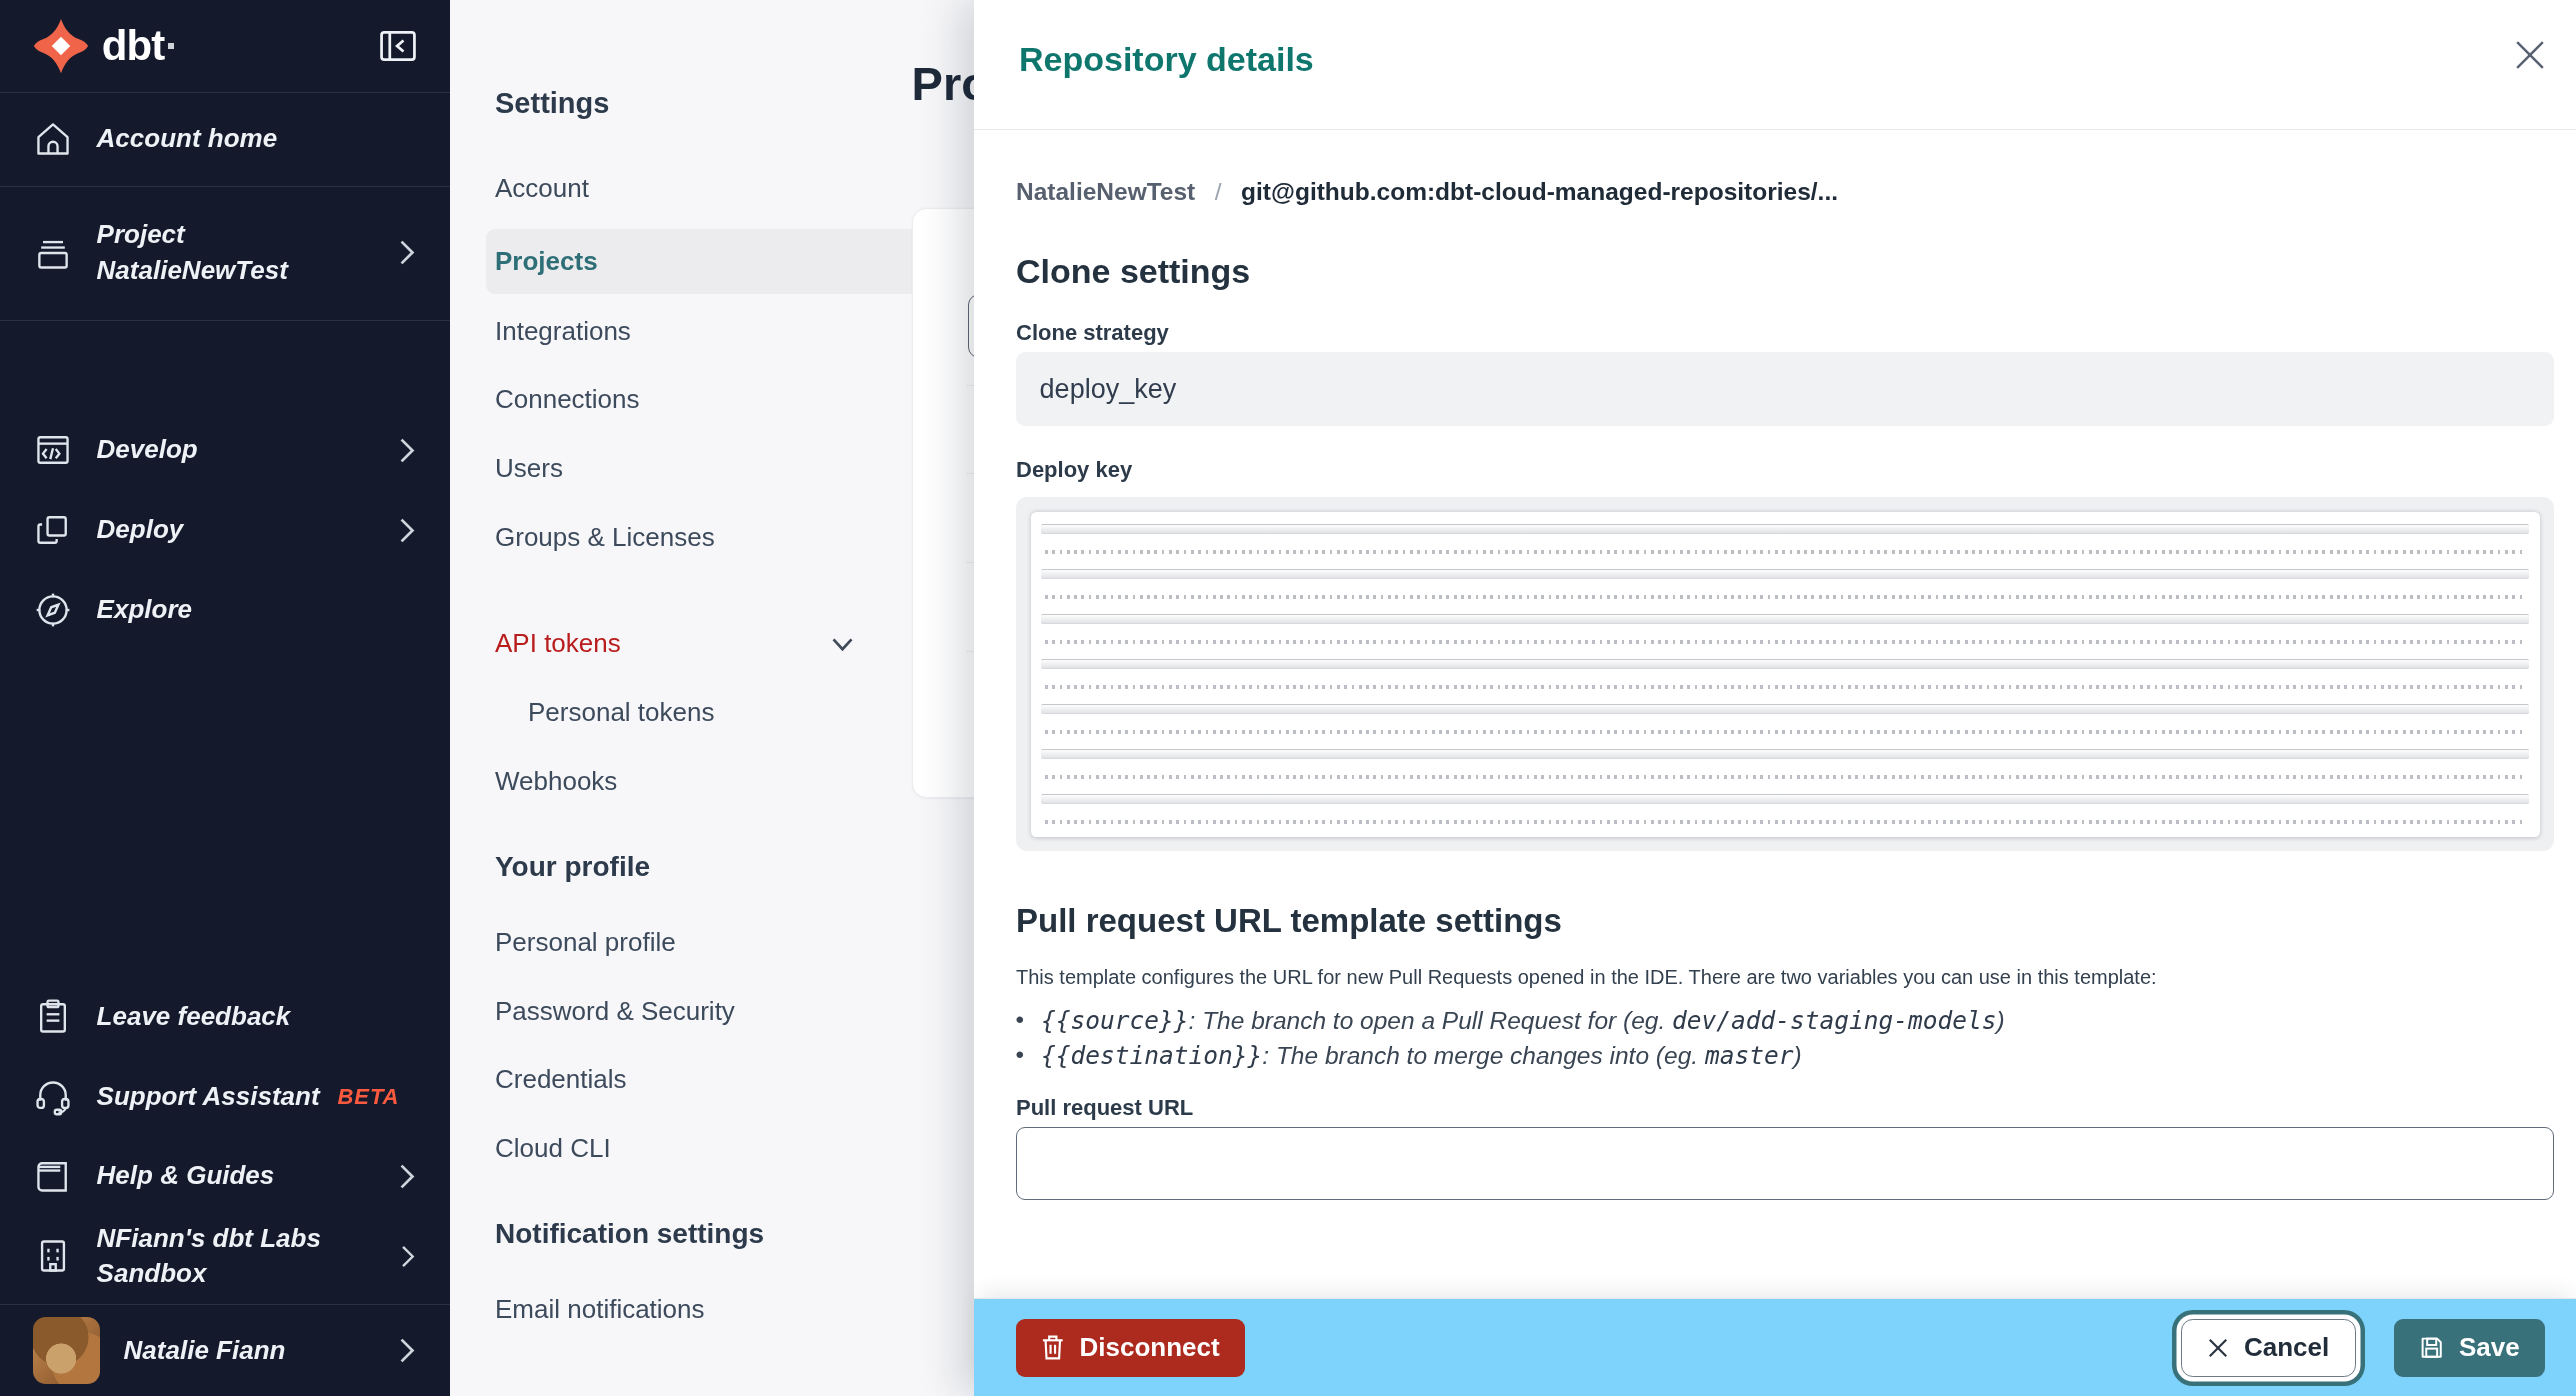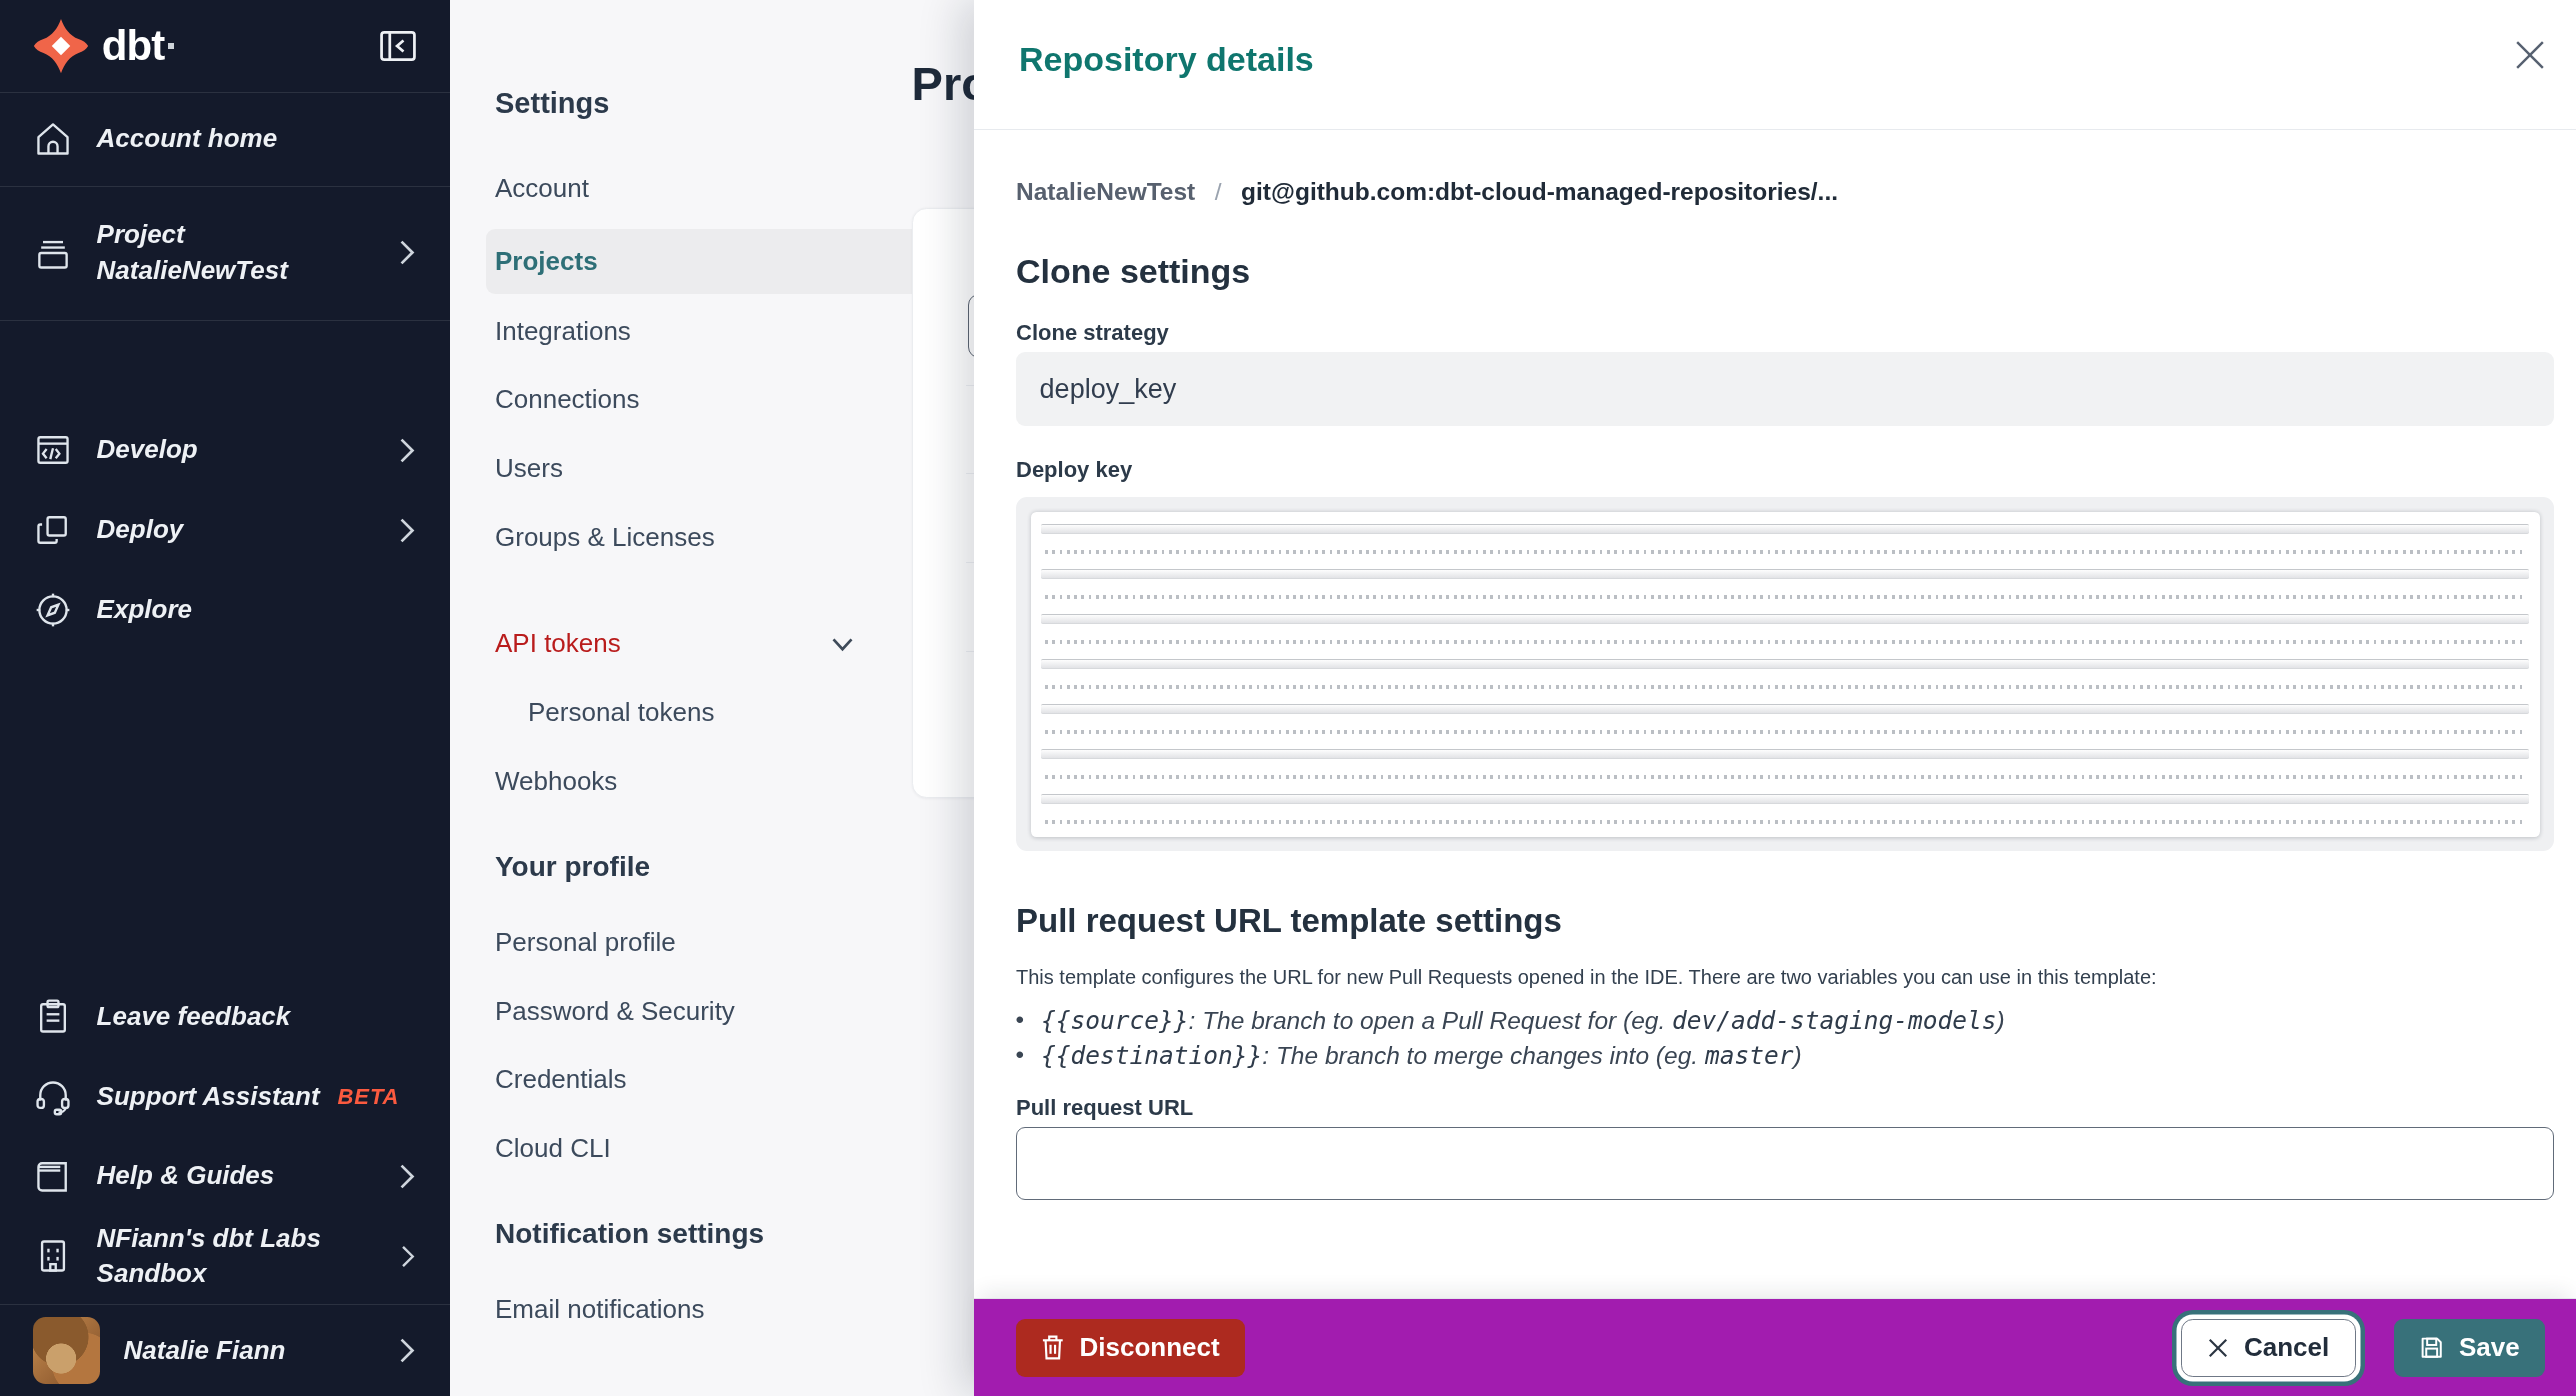--- a/index.html
+++ b/index.html
@@ -79,21 +79,21 @@
            background-image:repeating-linear-gradient(90deg,#a4a9b0 0 2.7px, rgba(0,0,0,0) 2.7px 7.3px); }
 
   .pr-desc { position:absolute; left:42px; right:36px; top:966px; font-size:20px; color:#33404f; }
   .pr-bullet { position:absolute; left:67px; right:36px; font-size:24.5px; font-style:italic; color:#3a4553; white-space:nowrap; }
   .pr-bullet::before { content:"\2022"; position:absolute; left:-25.4px; font-style:normal; color:#3a4553; }
   .code { font-family:"DejaVu Sans Mono", monospace; font-size:24.5px; color:#2f3b4a; }
 
   .pr-input { position:absolute; left:42px; right:22px; top:1127px; height:73px; background:#fff;
               border:1.8px solid #616b79; border-radius:9px; font-size:26px; color:#2e3a4c; padding:0 22px; outline:none; }
 
-  .drawer-footer { position:absolute; left:0; right:0; bottom:0; height:98px; background:#a21caf;
+  .drawer-footer { position:absolute; left:0; right:0; bottom:0; height:98px; background:#7dd3fc;
                    border-top:0.9px solid #e3e6ea; box-shadow:0 -12.7px 20px -7.3px rgba(25,35,50,0.10);
                    display:flex; align-items:center; padding:0 31px 0 42px; }
   .btn { display:flex; align-items:center; gap:14.5px; height:58px; border-radius:9px; font-size:26px; font-weight:600;
          padding:0 25.4px; cursor:pointer; white-space:nowrap; border:none; font-family:"Liberation Sans", sans-serif; }
   .btn-danger { background:#ad2a1f; color:#ffffff; }
   .btn-cancel { background:#ffffff; color:#222d3b; border:1.8px solid #6f7886; border-radius:11.8px;
                 box-shadow:0 0 0 4.5px #ffffff, 0 0 0 9px #38717a; margin-right:38px; }
   .btn-save { background:#38717a; color:#ffffff; }
   .footer-spacer { flex:1; }
   svg { display:block; }

